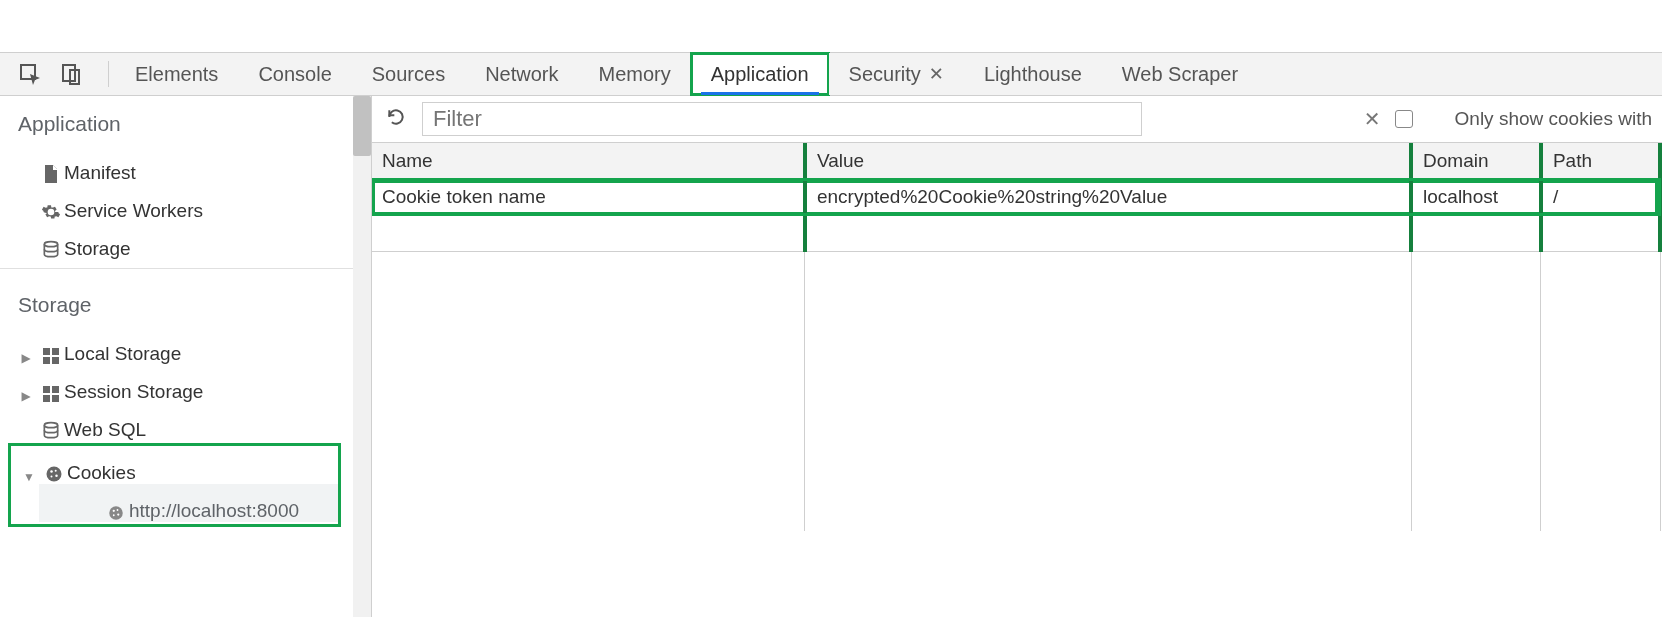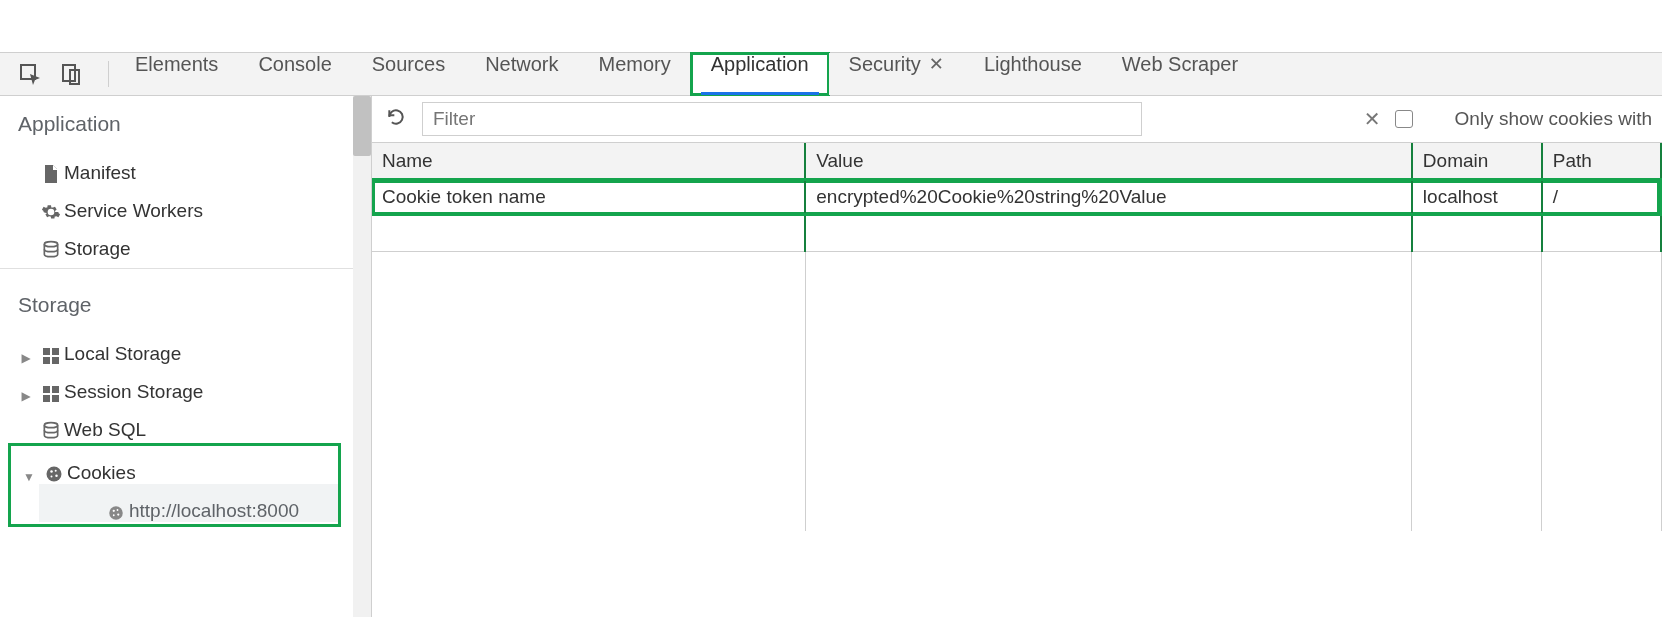--- a/index.html
+++ b/index.html
@@ -35,20 +35,21 @@
   .tool-icons svg { display:block; }
   .vsep {
     width: 1px; height: 60%;
     background: #cfcfcf;
     margin: 0 6px;
   }
   .tab {
     padding: 0 20px;
     height: 100%;
     display: flex;
+    align-items: center;
     font-size: 20px;
     color: #555;
     cursor: pointer;
     position: relative;
     white-space: nowrap;
     background: #f3f3f3;
   }
   .tab.active {
     color: #333;
     background: #fff;
@@ -148,21 +149,21 @@
     gap: 12px;
     padding: 6px 10px;
     border-bottom: 1px solid #cfcfcf;
   }
   .reload-btn { color:#555; cursor:pointer; padding:2px 4px; }
   .filter-input {
     flex: 0 0 720px;
     height: 34px;
     border: 1px solid #cfcfcf;
     padding: 0 10px;
-    font-size: 19px;
+    font-size: 22px;
     color: #888;
     background:#fff;
   }
   .toolbar-right {
     margin-left: auto;
     display:flex; align-items:center; gap:14px;
     color:#555;
     white-space: nowrap;
   }
   .clear-x { font-size: 20px; color:#777; cursor:pointer; }
@@ -170,21 +171,21 @@
   .chk-label { font-size: 19px; margin-left: 28px; }
 
   
   .table-wrap { flex:1; overflow:hidden; }
   table.cookies {
     border-collapse: collapse;
     width: 100%;
     table-layout: fixed;
   }
   table.cookies th, table.cookies td {
-    border-right: 2px solid #15803d;
+    border-right: 4px solid #15803d;
     border-bottom: 1px solid #cfcfcf;
     text-align: left;
     padding: 4px 10px;
     font-weight: normal;
     font-size: 19px;
     color: #333;
     height: 36px;
     overflow: hidden;
     white-space: nowrap;
     text-overflow: ellipsis;

